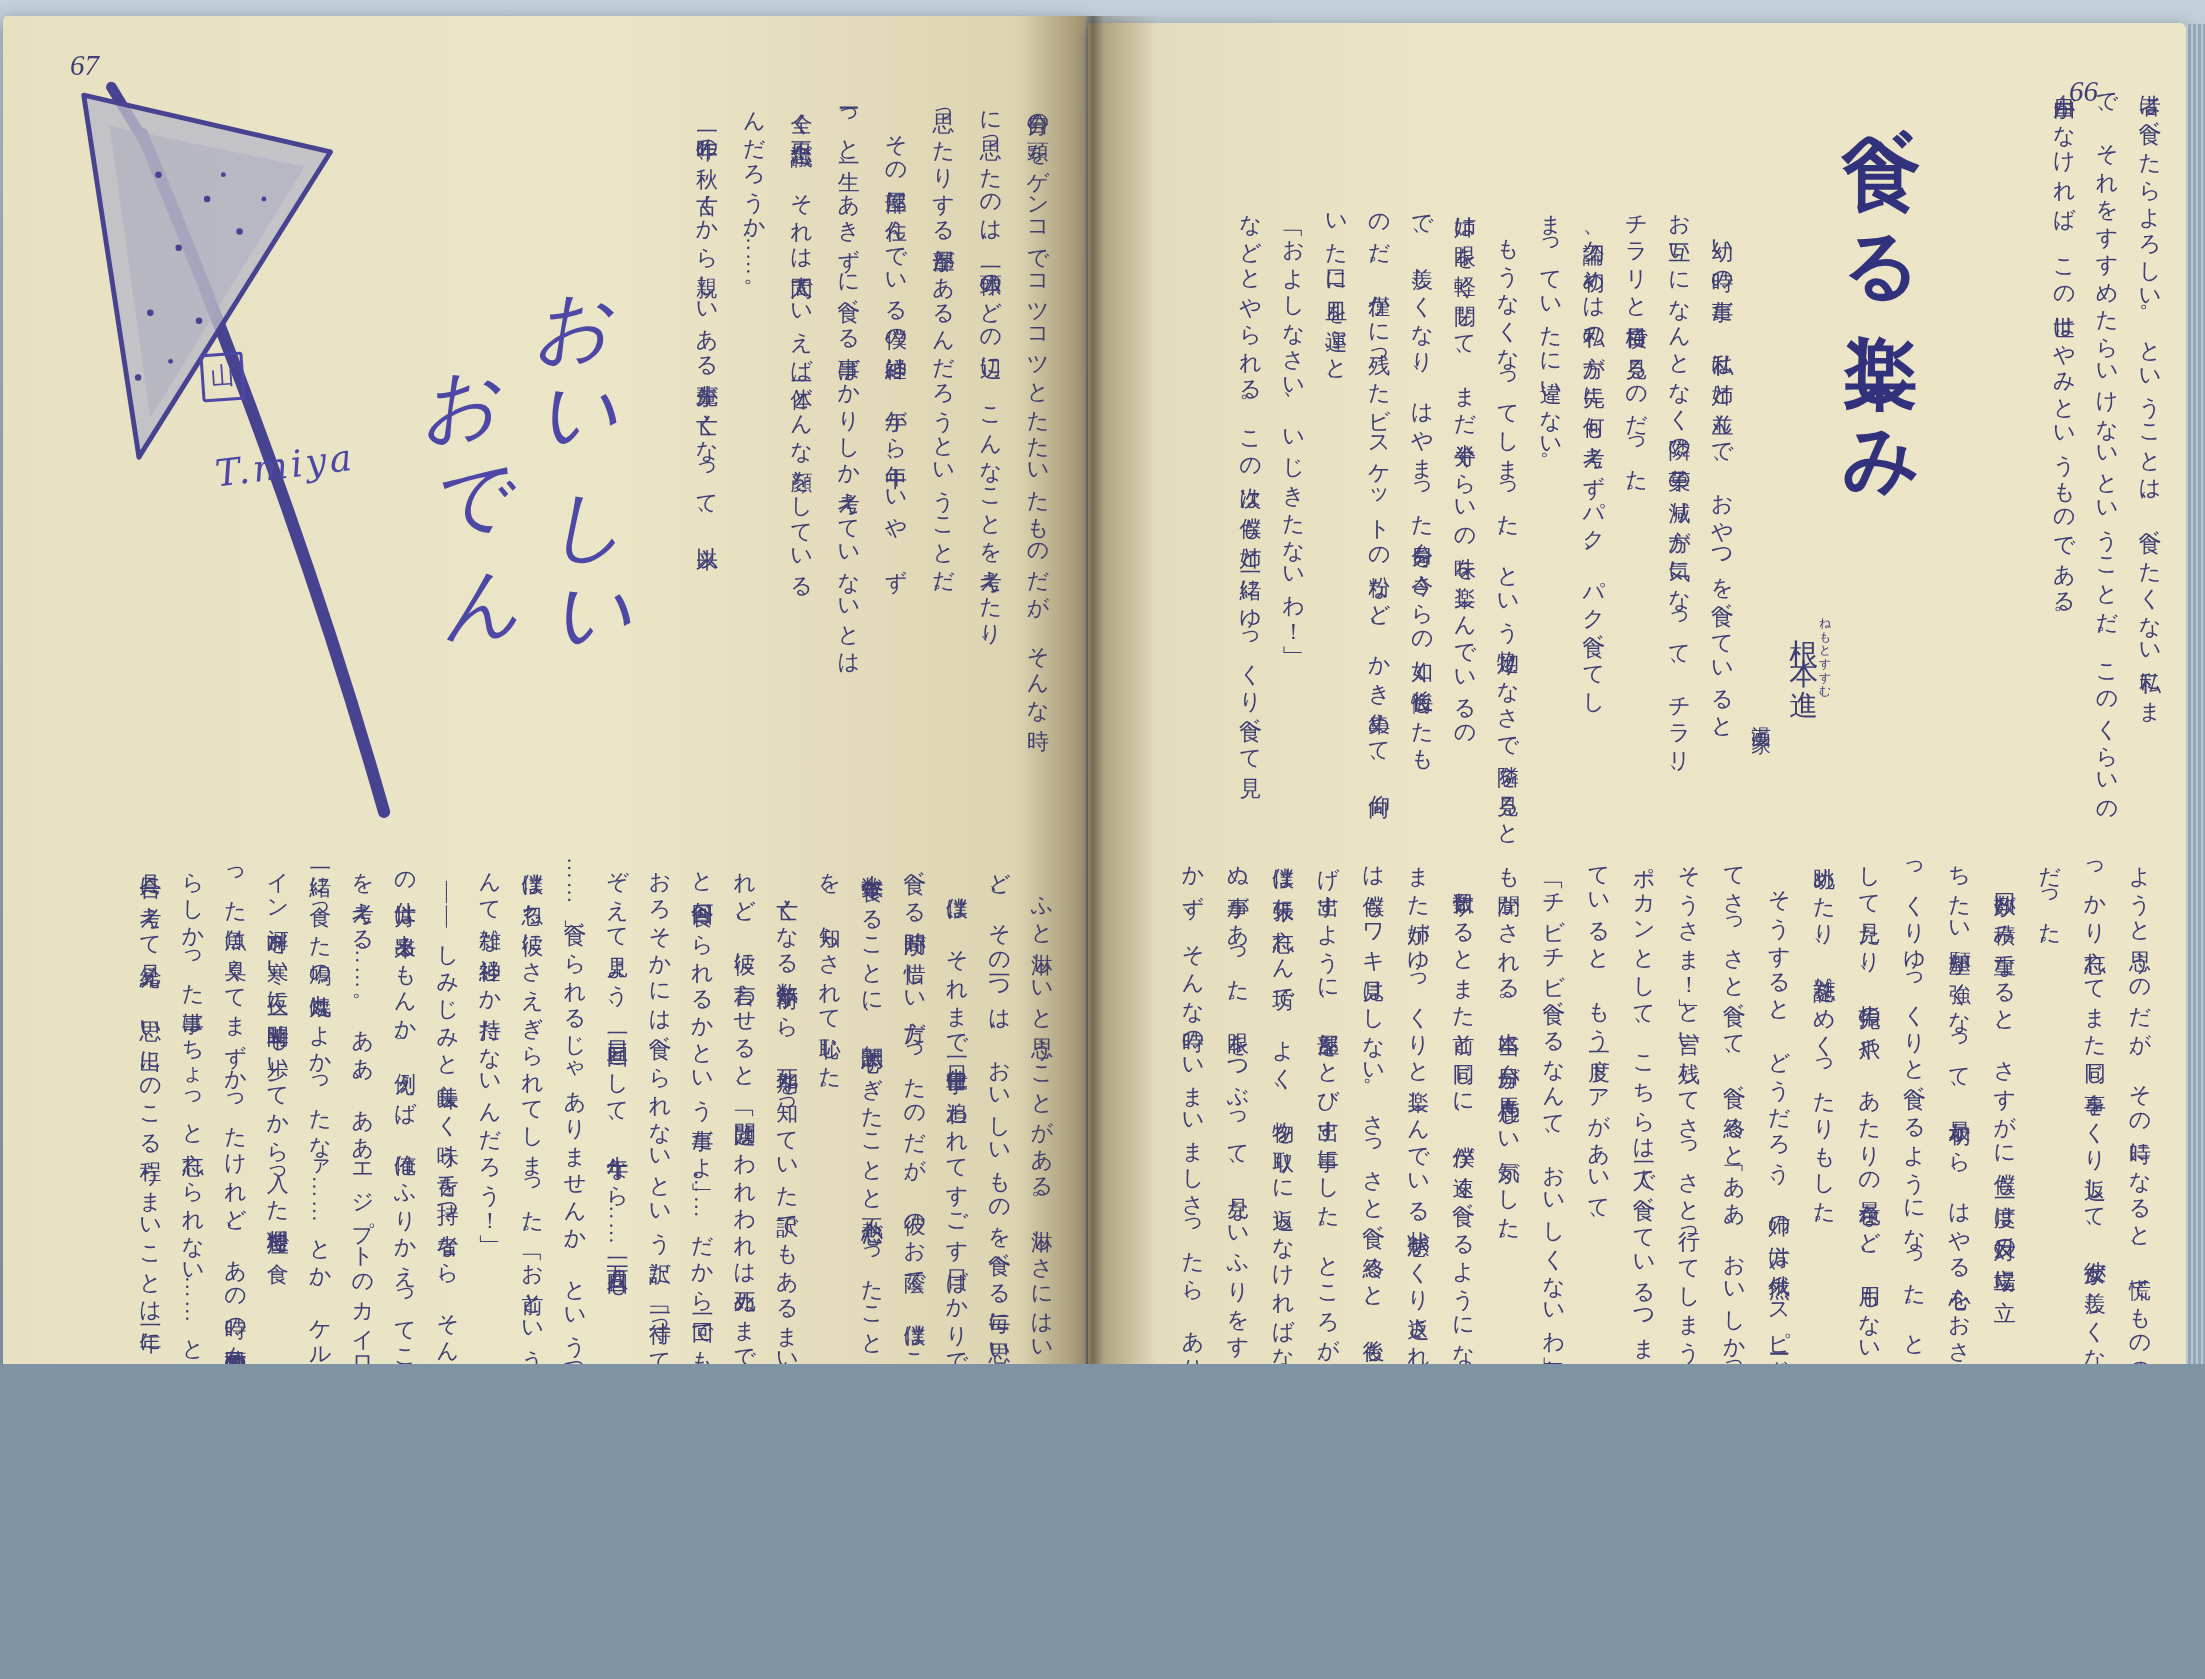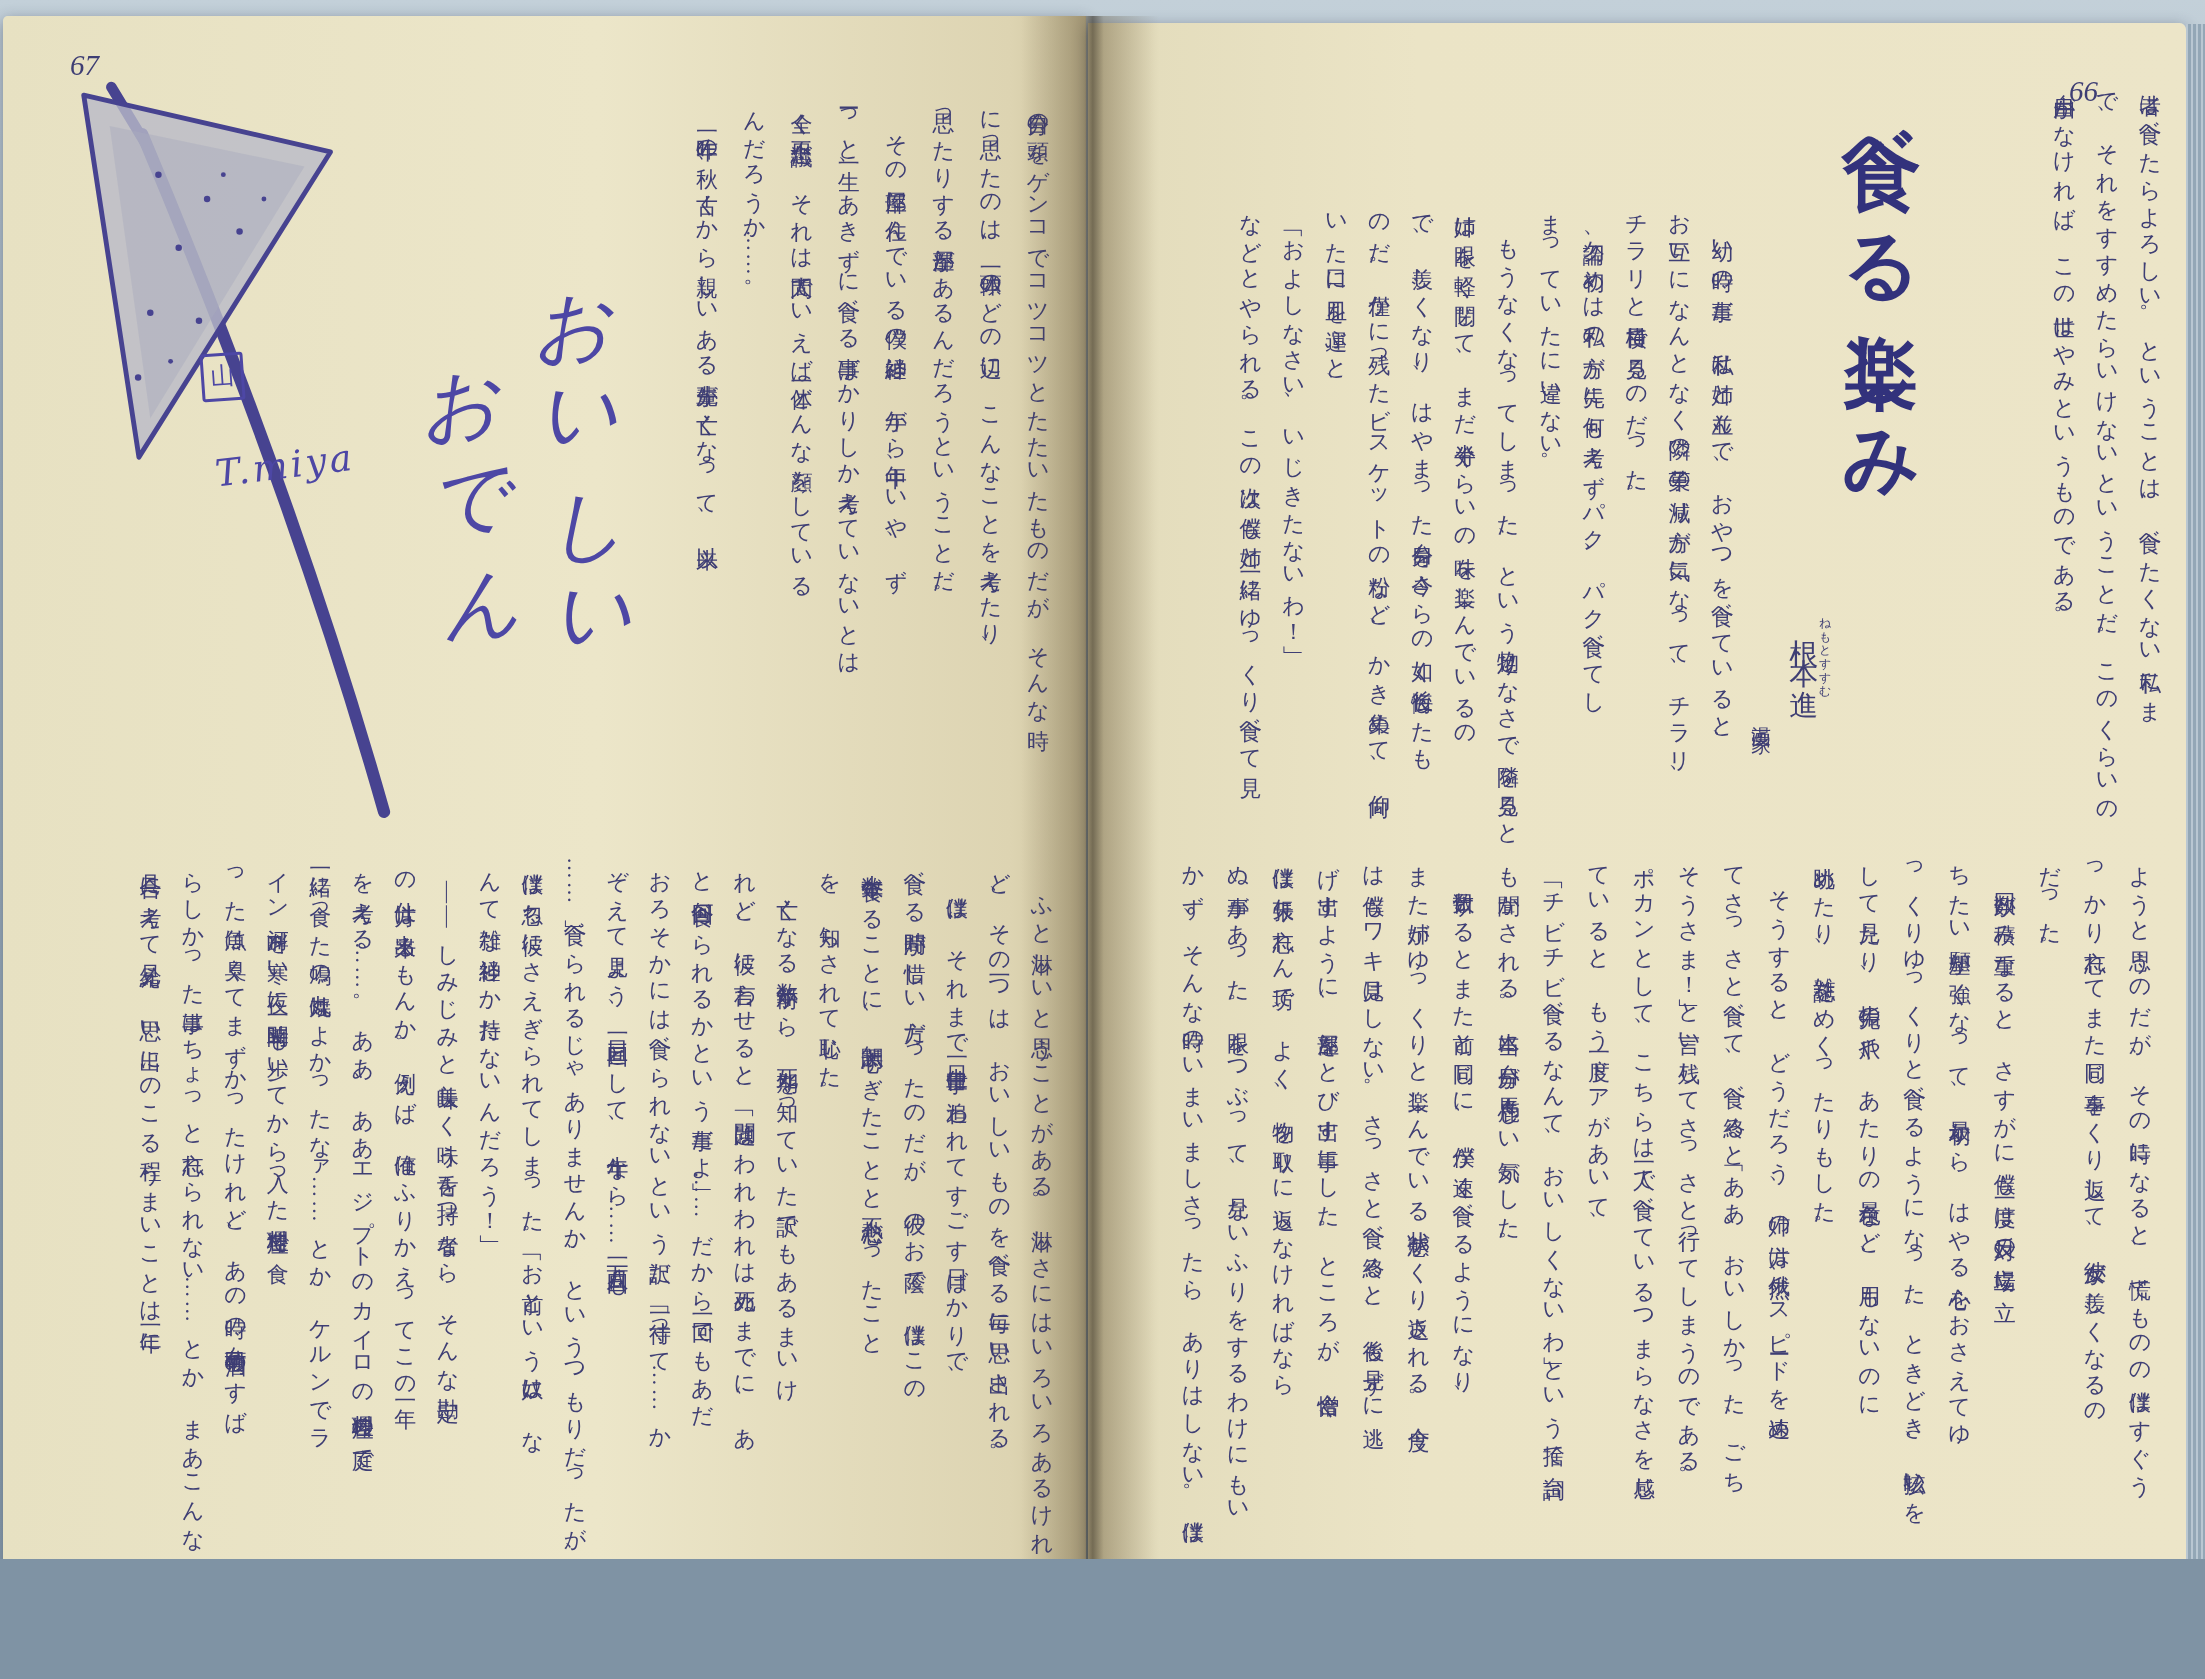--- a/index.html
+++ b/index.html
@@ -1,16 +1,16 @@
 <!DOCTYPE html>
 <html style="font-size:13px"><head>
 <meta charset="utf-8">
 <style>
   html,body{margin:0;padding:0;background:#7f93a4;}
-  #photo{position:relative;width:2205px;height:1559px;overflow:hidden;
+  #photo{position:relative;width:2205px;height:1364px;overflow:hidden;
          background:linear-gradient(180deg,#c3d0d9 0%,#a9bac7 30%,#8fa3b3 100%);
          font-family:"Liberation Serif","DejaVu Serif",serif;}
   .page{position:absolute;box-shadow:0 4.9px 14.6px rgba(30,40,60,.45);}
   #page-left{left:3.2px;top:16px;width:1083px;height:1648px;
       background:linear-gradient(90deg,#e7e1c2 0%,#ece6c9 55%,#ddd4b2 93%,#cdc29e 100%);
       border-radius:4.9px 0 0 8px;}
   #page-right{left:1088px;top:23px;width:1098px;height:1637px;
       background:linear-gradient(90deg,#cfc5a3 0%,#e4ddbd 6%,#ebe4c6 30%,#ece5c8 100%);
       border-radius:0 6.5px 6.5px 0;}
   #gutter{position:absolute;left:1021px;top:16px;width:138px;height:1650px;pointer-events:none;

